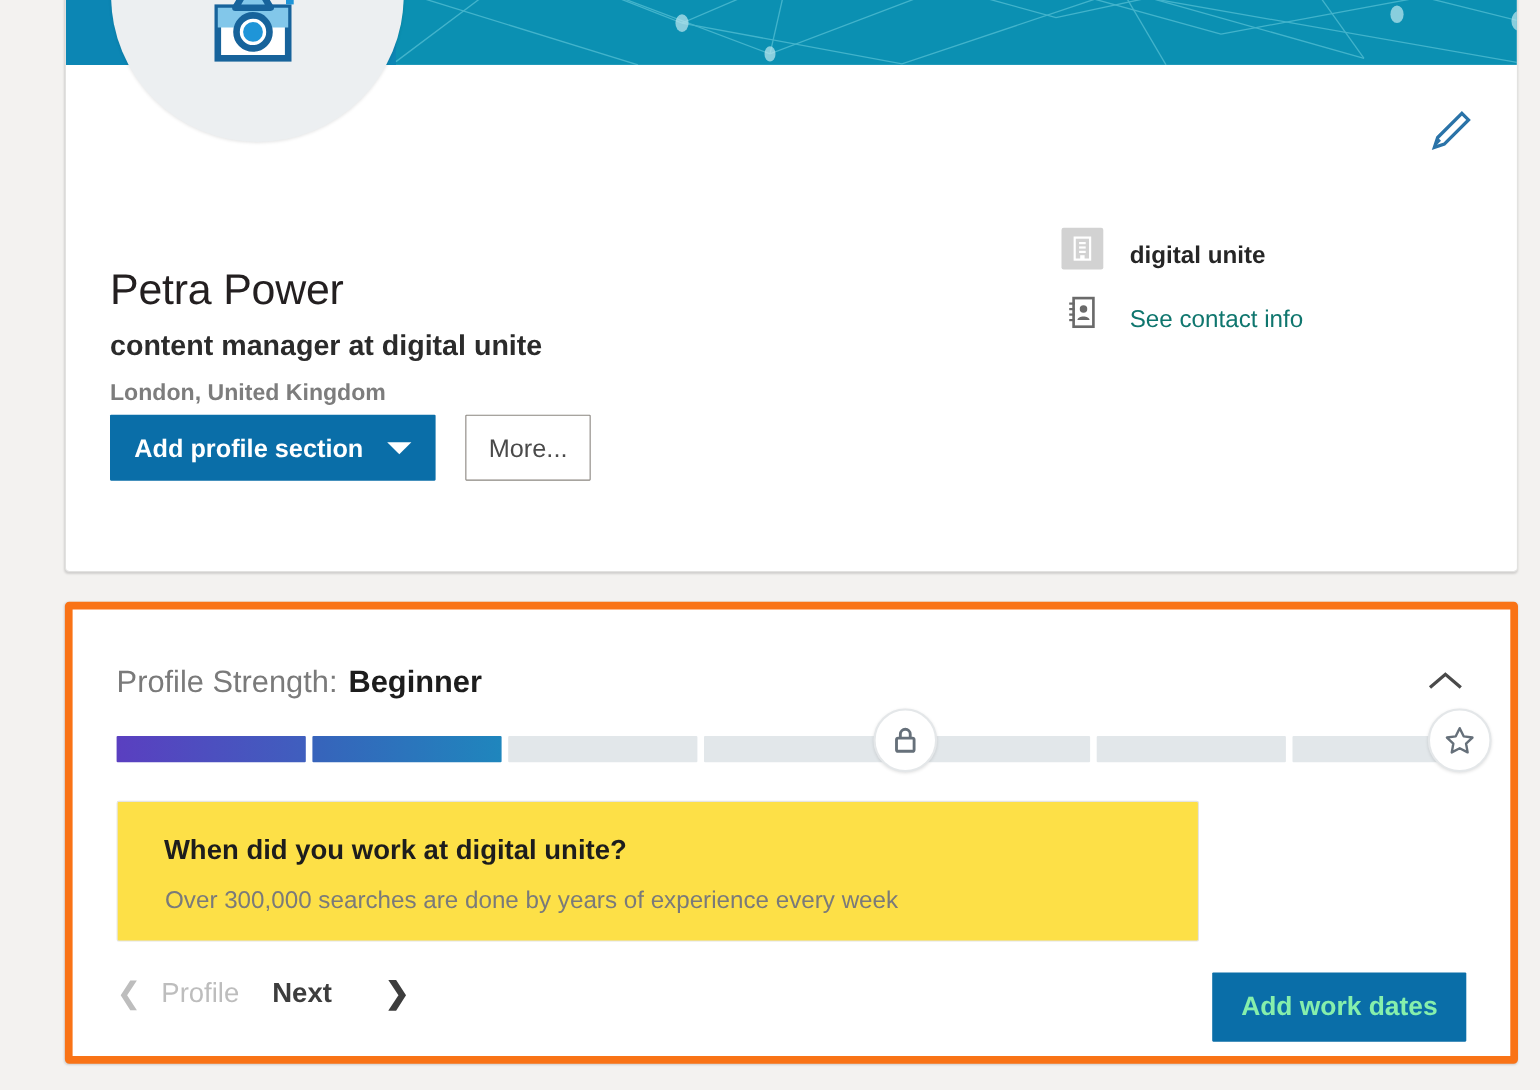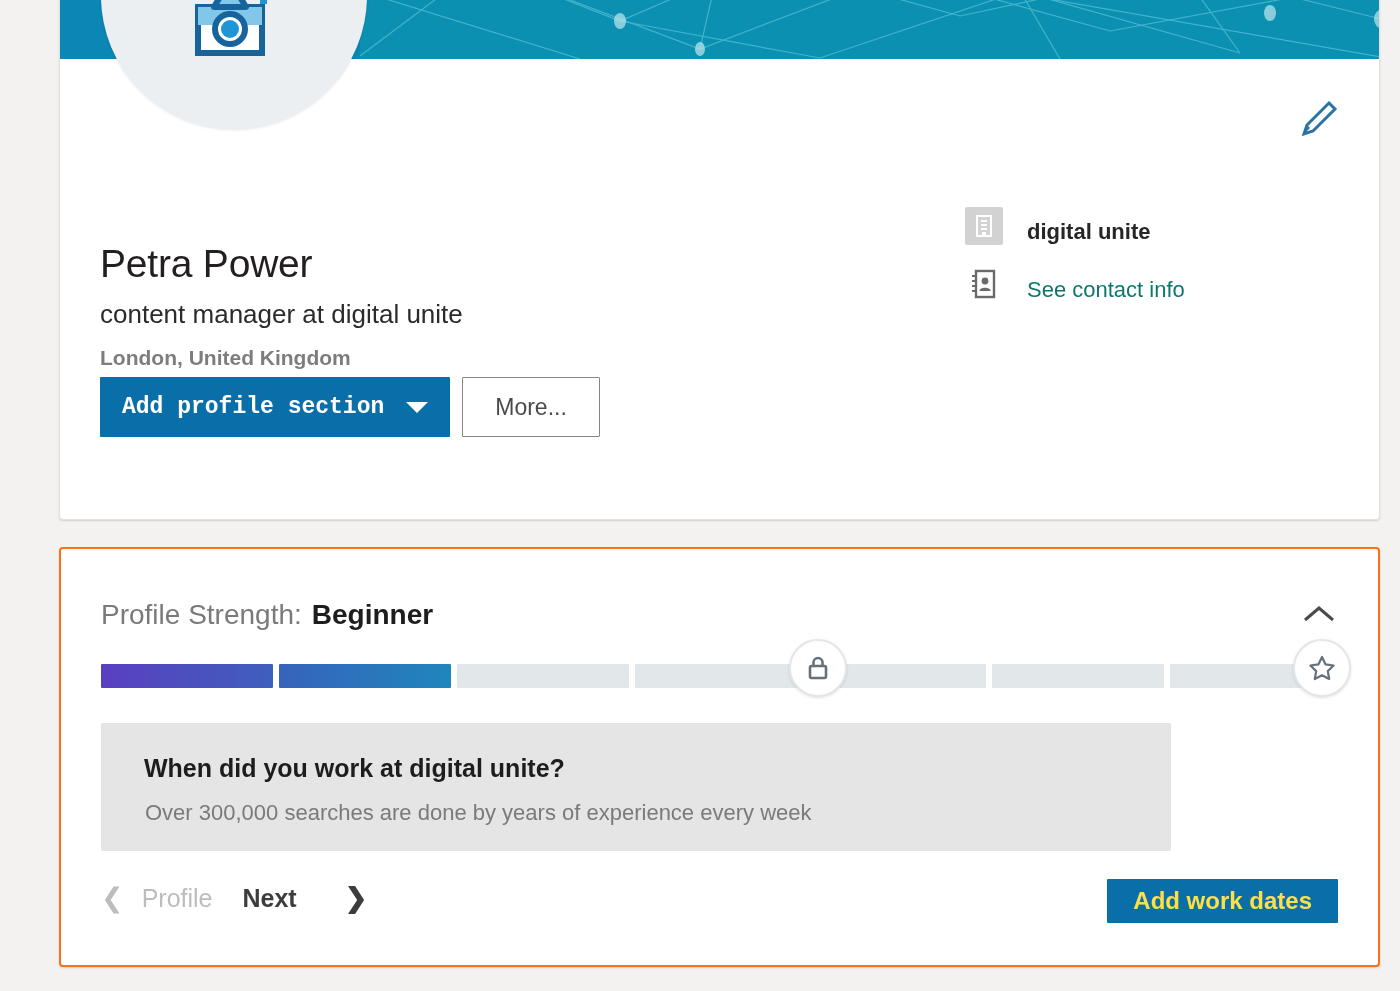--- a/index.html
+++ b/index.html
@@ -94,21 +94,21 @@
     font-weight: 400;
     line-height: 46px;
     letter-spacing: -0.2px;
     margin-top: 44px;
   }
   .p-headline {
     font-size: 26px;
     color: #2b2b2b;
     line-height: 34px;
     margin-top: 10px;
-    font-weight: 400;
+    font-weight: 700;
   }
   .p-location {
     font-size: 21px;
     color: #7d7d7d;
     line-height: 28px;
     margin-top: 13px;
     font-weight: 700;
   }
 
   .action-row {
@@ -126,40 +126,41 @@
     font-size: 23px;
     font-weight: bold;
     padding: 0 22px;
     height: 60px;
     display: flex;
     align-items: center;
     gap: 22px;
     border: none;
     border-radius: 1px;
     cursor: pointer;
-    font-family: Liberation Mono, monospace;
+    font-family: Liberation Sans, sans-serif;
   }
   .caret-down {
     width: 0; height: 0;
     border-left: 11px solid transparent;
     border-right: 11px solid transparent;
     border-top: 11px solid #ffffff;
   }
   .btn-more {
     background: #ffffff;
     border: 1px solid #8b8680;
     color: #4a4a4a;
     font-size: 23px;
     height: 60px;
-    padding: 0 32px;
+    padding: 0 20px;
     display: flex;
     align-items: center;
     border-radius: 1px;
     cursor: pointer;
     font-family: "Liberation Sans", sans-serif;
+    margin-left: 15px;
   }
 
   .meta-col {
     position: absolute;
     left: 905px;
     top: 240px;
     z-index: 3;
   }
   .meta-row {
     display: flex;
@@ -183,21 +184,21 @@
   .meta-label.plain { font-weight: 400; color: #0f766e; }
 
   
   .strength-card {
     position: absolute;
     left: 59px;
     top: 547px;
     width: 1321px;
     height: 420px;
     background: #ffffff;
-    border: 2px solid #f97316;
+    border: 7px solid #f97316;
     border-radius: 4px;
     box-shadow: 0 1px 2px rgba(0,0,0,0.14);
     box-sizing: border-box;
   }
 
   .strength-head {
     position: absolute;
     left: 40px;
     top: 50px;
     display: flex;
@@ -256,26 +257,26 @@
     justify-content: center;
     box-sizing: border-box;
   }
   .marker.lock { left: 728px; }
   .marker.star { left: 1232px; }
 
   .question-box {
     position: absolute;
     left: 40px;
     top: 174px;
-    width: 1070px;
+    width: 984px;
     height: 128px;
     border: 1px solid #e4e4e2;
     border-radius: 2px;
     box-sizing: border-box;
-    background: #e5e5e5;
+    background: #fde047;
   }
   .q-title {
     position: absolute;
     left: 42px;
     top: 30px;
     font-size: 25px;
     font-weight: bold;
     color: #1d1d1d;
   }
   .q-sub {
@@ -307,25 +308,25 @@
     display: inline-block;
   }
   .chev.left { margin-right: 18px; color: #bdbdbd; }
   .chev.right { margin-left: 16px; color: #3d3d3d; }
 
   .btn-work {
     position: absolute;
     right: 40px;
     top: 330px;
     background: #0a6ea8;
-    color: #fde047;
+    color: #86efac;
     font-size: 24px;
     font-weight: bold;
     border: none;
-    height: 44px;
+    height: 63px;
     padding: 0 26px;
     border-radius: 1px;
     cursor: pointer;
     font-family: "Liberation Sans", sans-serif;
   }
 </style>
 </head>
 <body>
 
 <div class="page">

